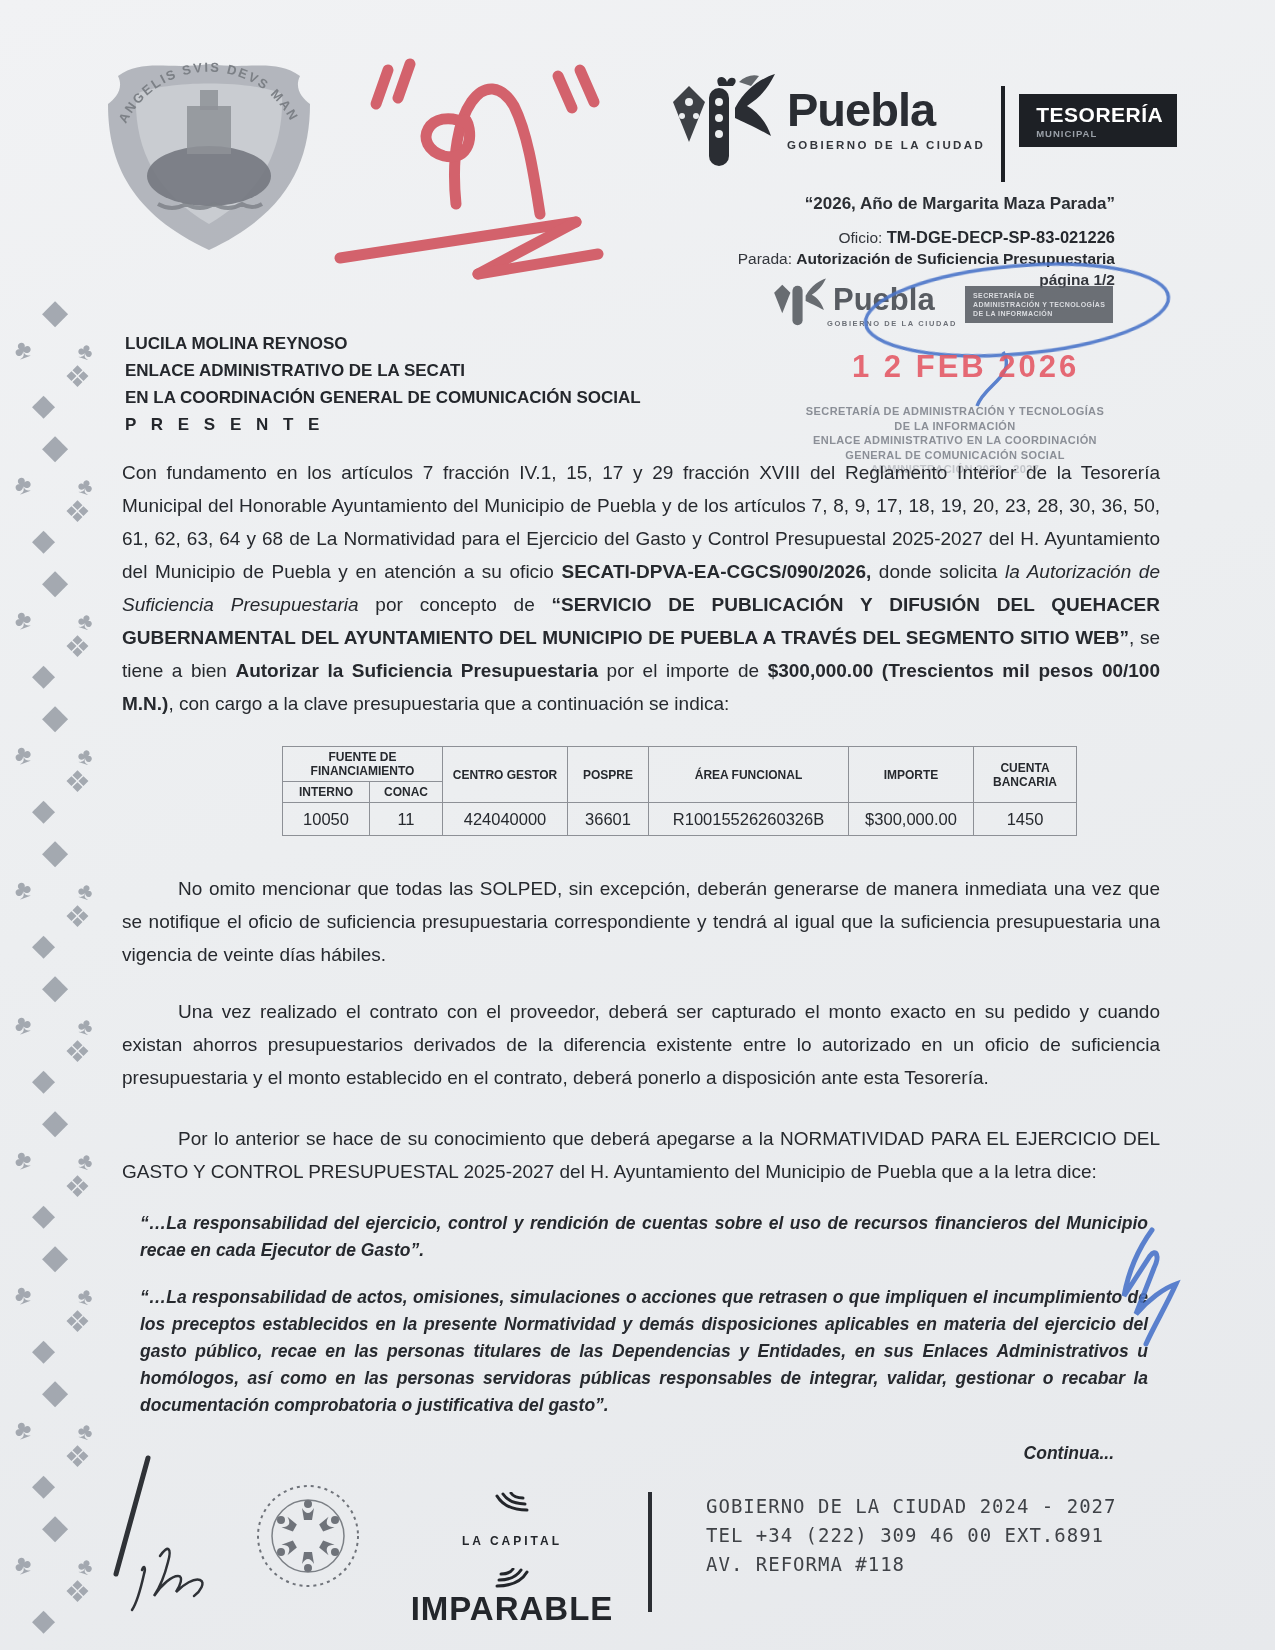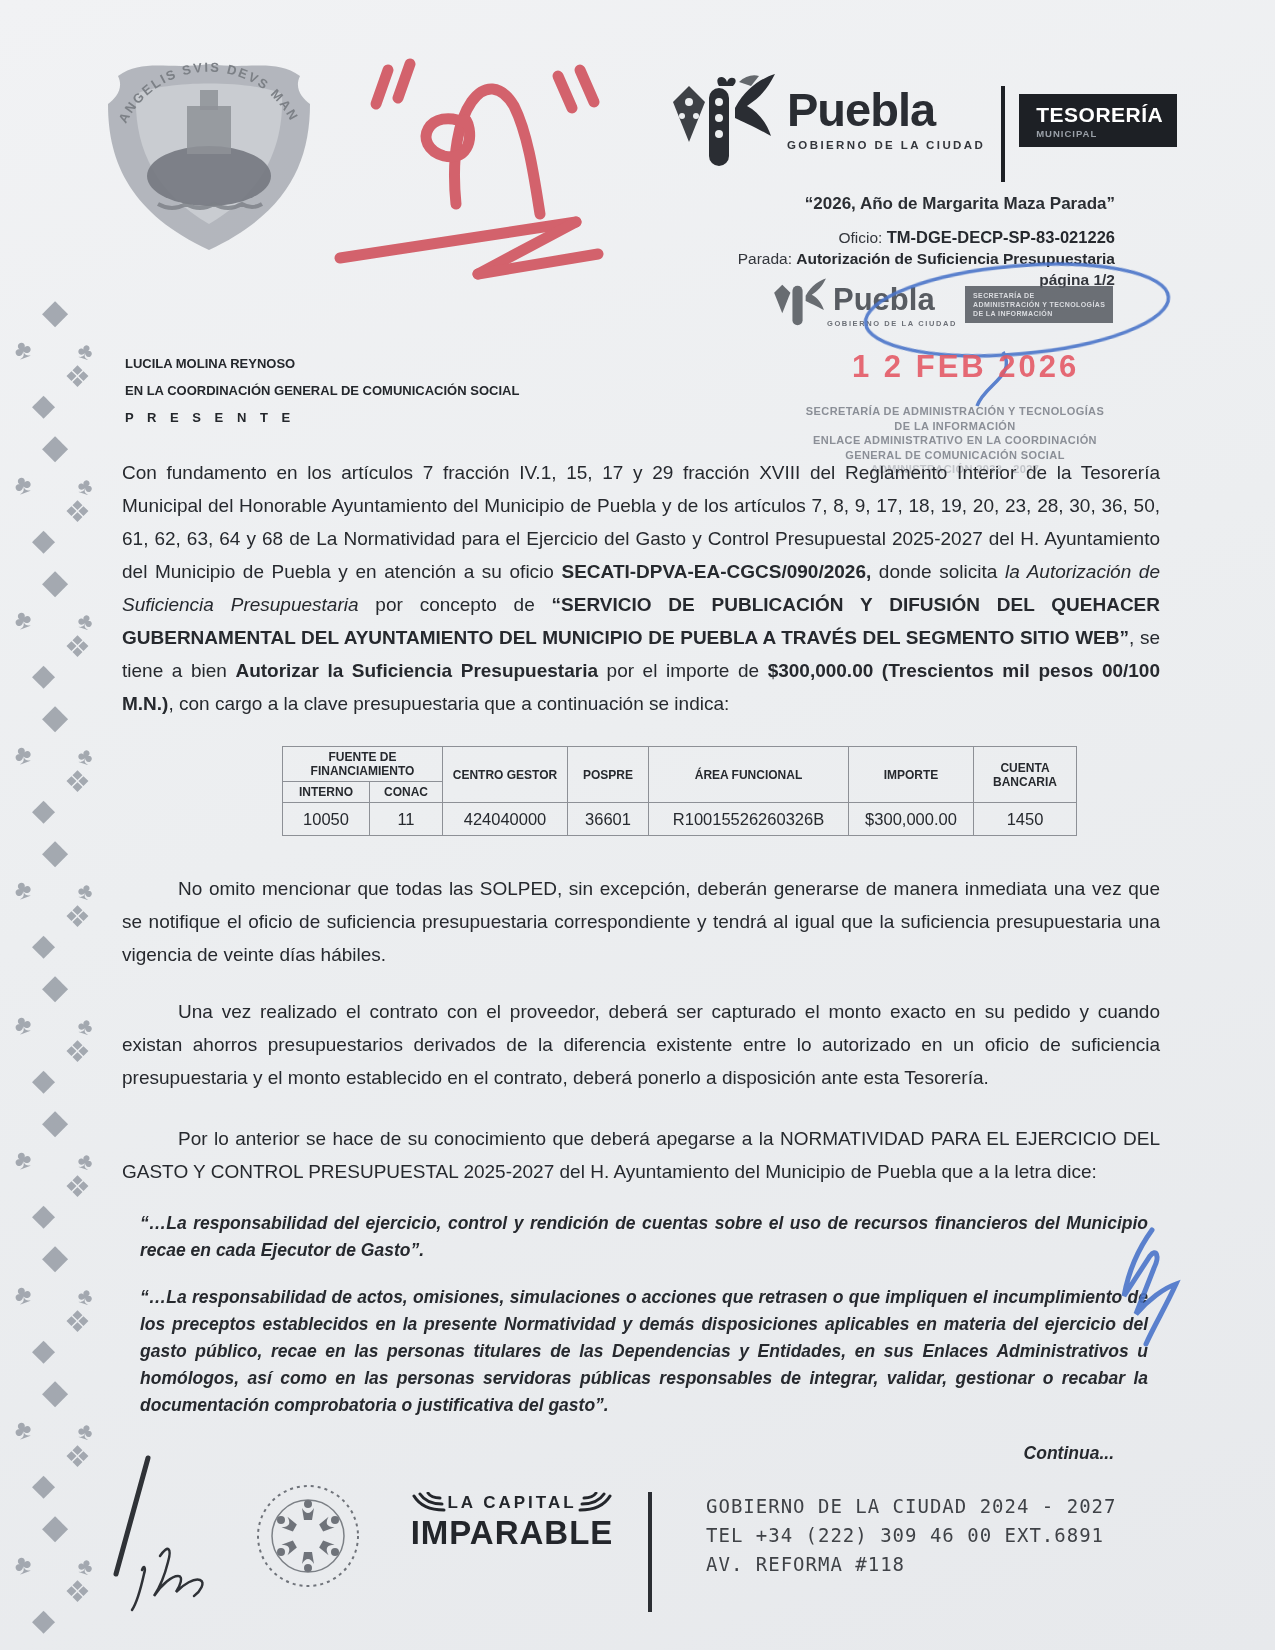--- a/index.html
+++ b/index.html
@@ -29,21 +29,21 @@
   
   .stamp-block{position:absolute;left:765px;top:276px;display:flex;align-items:flex-start;opacity:.88;}
   .stamp-brand{font-size:31px;font-weight:800;color:#44484f;line-height:1;margin-left:6px;margin-top:8px;}
   .stamp-tag{font-size:7.5px;font-weight:700;letter-spacing:1.6px;color:#5a5e66;margin-top:4px;}
   .stamp-badge{margin-left:8px;margin-top:10px;background:#5a5e65;color:#d8dade;padding:5px 8px;font-size:7px;font-weight:700;line-height:9px;letter-spacing:.4px;max-width:150px;}
   .pen-circle{position:absolute;left:845px;top:258px;width:340px;height:160px;pointer-events:none;}
   .date-stamp{position:absolute;left:852px;top:349px;font-size:31px;font-weight:700;letter-spacing:3px;color:#e45a67;opacity:.9;}
   .stamp-lines{position:absolute;left:700px;top:404px;width:510px;text-align:center;font-size:11px;font-weight:700;color:#8b8f97;line-height:14.5px;letter-spacing:.4px;}
   .stamp-lines .faint{opacity:.45;}
   
-  .recipient{position:absolute;left:125px;top:350px;font-size:13px;font-weight:700;line-height:27px;color:#24272c;}
+  .recipient{position:absolute;left:125px;top:330px;font-size:17px;font-weight:700;line-height:27px;color:#24272c;}
   .presente{letter-spacing:5px;}
   
   .body-col{position:absolute;left:122px;top:456px;width:1038px;font-size:19px;line-height:33px;text-align:justify;color:#26292e;}
   .body-col p{margin:0;}
   .indent{text-indent:56px;}
   .p2{margin-top:36px!important;}
   .p3{margin-top:24px!important;}
   .p4{margin-top:28px!important;}
   
   table.clave{border-collapse:collapse;margin:26px 0 0 160px;}
@@ -51,21 +51,21 @@
   table.clave th{font-size:12px;font-weight:700;padding:3px 7px;line-height:14px;color:#26292e;}
   table.clave td{font-size:16.5px;padding:6px 9px;line-height:20px;}
   
   .quote{margin:22px 0 0 18px!important;width:1008px;font-weight:700;font-style:italic;font-size:17.5px;line-height:27px;}
   .q2{margin-top:20px!important;}
   .continua{margin-top:18px!important;text-align:right;padding-right:46px;font-style:italic;font-weight:700;font-size:17.5px;}
   
   .signature{position:absolute;left:102px;top:1452px;}
   .seal{position:absolute;left:252px;top:1480px;}
   .capital-logo{position:absolute;left:382px;top:1492px;width:260px;text-align:center;color:#23262b;}
-  .cap-top{display:flex;align-items:center;justify-content:center;gap:1px;font-size:17px;font-weight:800;letter-spacing:3px;}
+  .cap-top{display:flex;align-items:center;justify-content:center;gap:20px;font-size:12px;font-weight:800;letter-spacing:3px;flex-direction:column;}
   .cap-bottom{font-size:33px;font-weight:800;letter-spacing:1px;line-height:1;margin-top:2px;}
   .footer-divider{position:absolute;left:648px;top:1492px;width:4px;height:120px;background:#2b2e33;}
   .contact{position:absolute;left:672px;top:1492px;font-family:"DejaVu Sans Mono",monospace;font-size:19px;line-height:29px;letter-spacing:1px;color:#3f4247;margin-left:34px;}
   .abs{position:absolute;}
 </style>
 </head>
 <body>
 
 <div class="page">
 
@@ -242,20 +242,21 @@
   <div class="stamp-lines">
     <div>SECRETARÍA DE ADMINISTRACIÓN Y TECNOLOGÍAS</div>
     <div>DE LA INFORMACIÓN</div>
     <div>ENLACE ADMINISTRATIVO EN LA COORDINACIÓN</div>
     <div>GENERAL DE COMUNICACIÓN SOCIAL</div>
     <div class="faint">ADMINISTRACIÓN 2033 - 2027</div>
   </div>
 
   <div class="recipient">
     <div>LUCILA MOLINA REYNOSO</div>
+    <div>ENLACE ADMINISTRATIVO DE LA SECATI</div>
     <div>EN LA COORDINACIÓN GENERAL DE COMUNICACIÓN SOCIAL</div>
     <div class="presente">P R E S E N T E</div>
   </div>
 
   <div class="body-col">
     <p><span>Con fundamento en los artículos 7 fracción IV.1, 15, 17 y 29 fracción XVIII del Reglamento Interior de la Tesorería Municipal del Honorable Ayuntamiento del Municipio de Puebla y de los artículos 7, 8, 9, 17, 18, 19, 20, 23, 28, 30, 36, 50, 61, 62, 63, 64 y 68 de La Normatividad para el Ejercicio del Gasto y Control Presupuestal 2025-2027 del H. Ayuntamiento del Municipio de Puebla y en atención a su oficio </span><span style="font-weight: 700;">SECATI-DPVA-EA-CGCS/090/2026,</span><span> donde solicita </span><span style="font-style: italic;">la Autorización de Suficiencia Presupuestaria</span><span> por concepto de </span><span style="font-weight: 700;">“SERVICIO DE PUBLICACIÓN Y DIFUSIÓN DEL QUEHACER GUBERNAMENTAL DEL AYUNTAMIENTO DEL MUNICIPIO DE PUEBLA A TRAVÉS DEL SEGMENTO SITIO WEB”</span><span>, se tiene a bien </span><span style="font-weight: 700;">Autorizar la Suficiencia Presupuestaria</span><span> por el importe de </span><span style="font-weight: 700;">$300,000.00 (Trescientos mil pesos 00/100 M.N.)</span><span>, con cargo a la clave presupuestaria que a continuación se indica:</span></p>
 
     <table class="clave">
       <thead>
         <tr>

